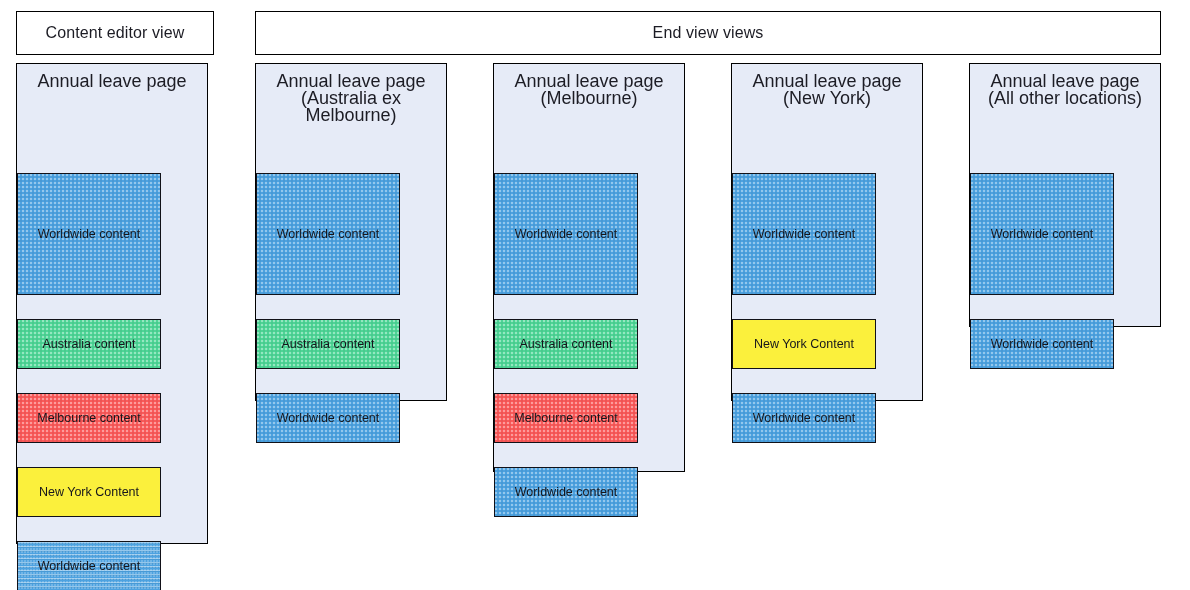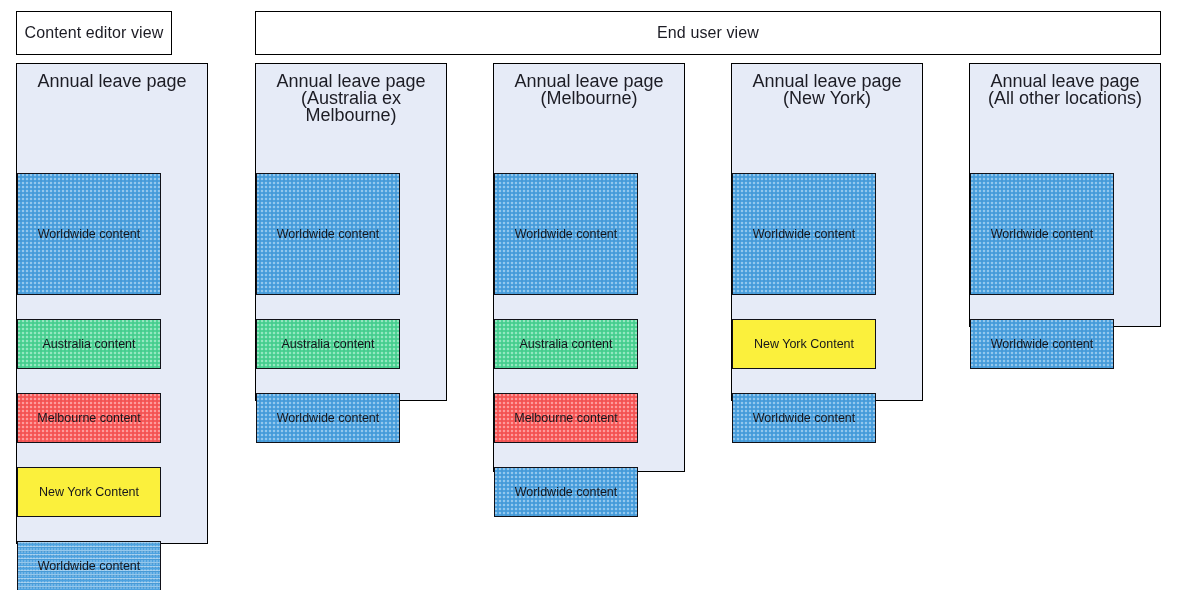--- a/index.html
+++ b/index.html
@@ -33,21 +33,21 @@
     display: flex;
     align-items: center;
     justify-content: center;
     font-size: 16px;
     color: #1c1c24;
     letter-spacing: 0.1px;
   }
   #banner-editor {
     left: 16px;
     top: 11px;
-    width: 156px;
+    width: 198px;
     height: 44px;
   }
   #banner-enduser {
     left: 255px;
     top: 11px;
     width: 906px;
     height: 44px;
   }
 
   
@@ -123,21 +123,21 @@
 </head>
 <body>
 
 <div class="canvas">
 
   <div class="banner" id="banner-editor">
     <span>Content editor view</span>
   </div>
 
   <div class="banner" id="banner-enduser">
-    <span>End user view</span>
+    <span>End view views</span>
   </div>
 
   <div id="panels-host">
       <div class="panel" style="left: 16px; top: 63px; width: 192px; height: 481px; background: rgb(230, 235, 247);">
         <div class="panel-title">Annual leave page</div>
         <div class="blocks" style="top: 109px;">
           <div class="block tex-dots" style="width: 144px; height: 122px; margin-bottom: 24px; background-color: rgb(77, 162, 224);">
             <span>Worldwide content</span>
           </div>
           <div class="block tex-dots" style="width: 144px; height: 50px; margin-bottom: 24px; background-color: rgb(78, 213, 150);">

